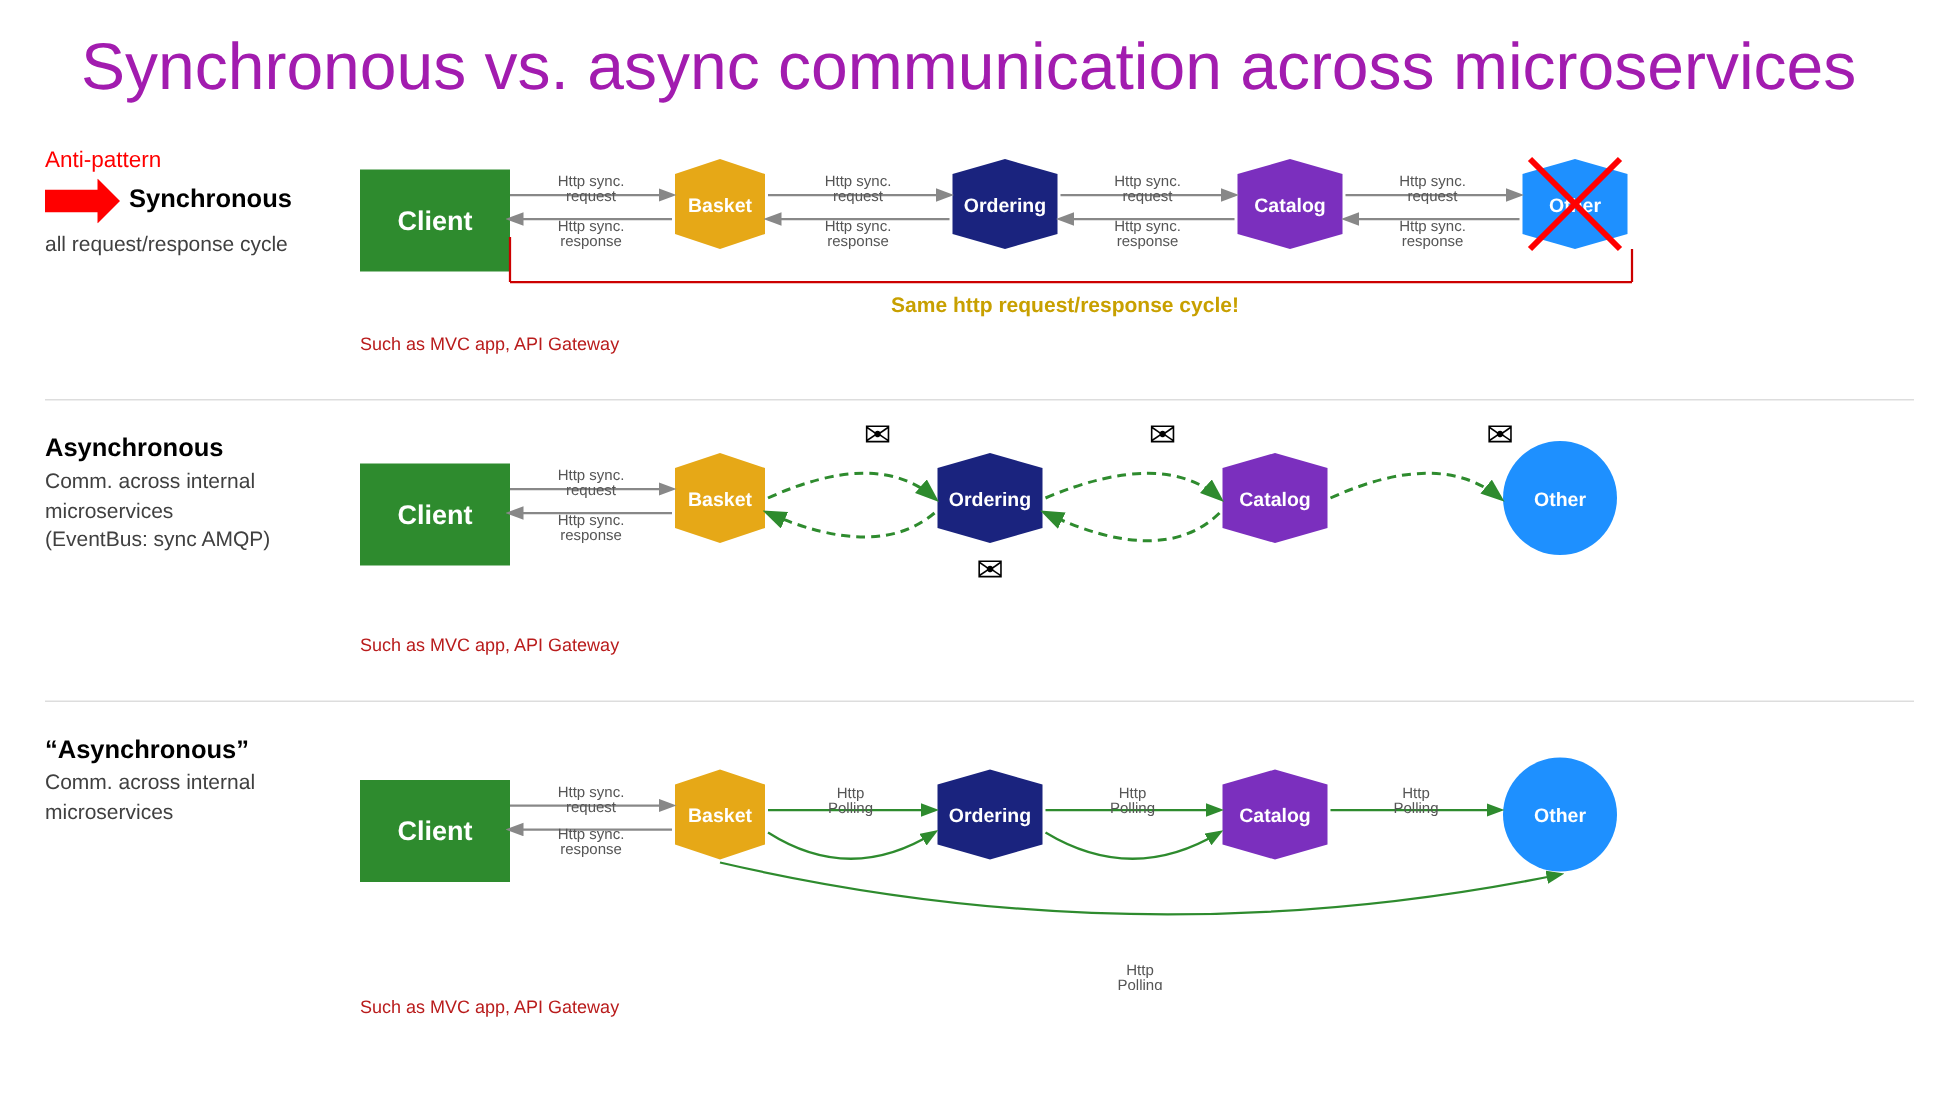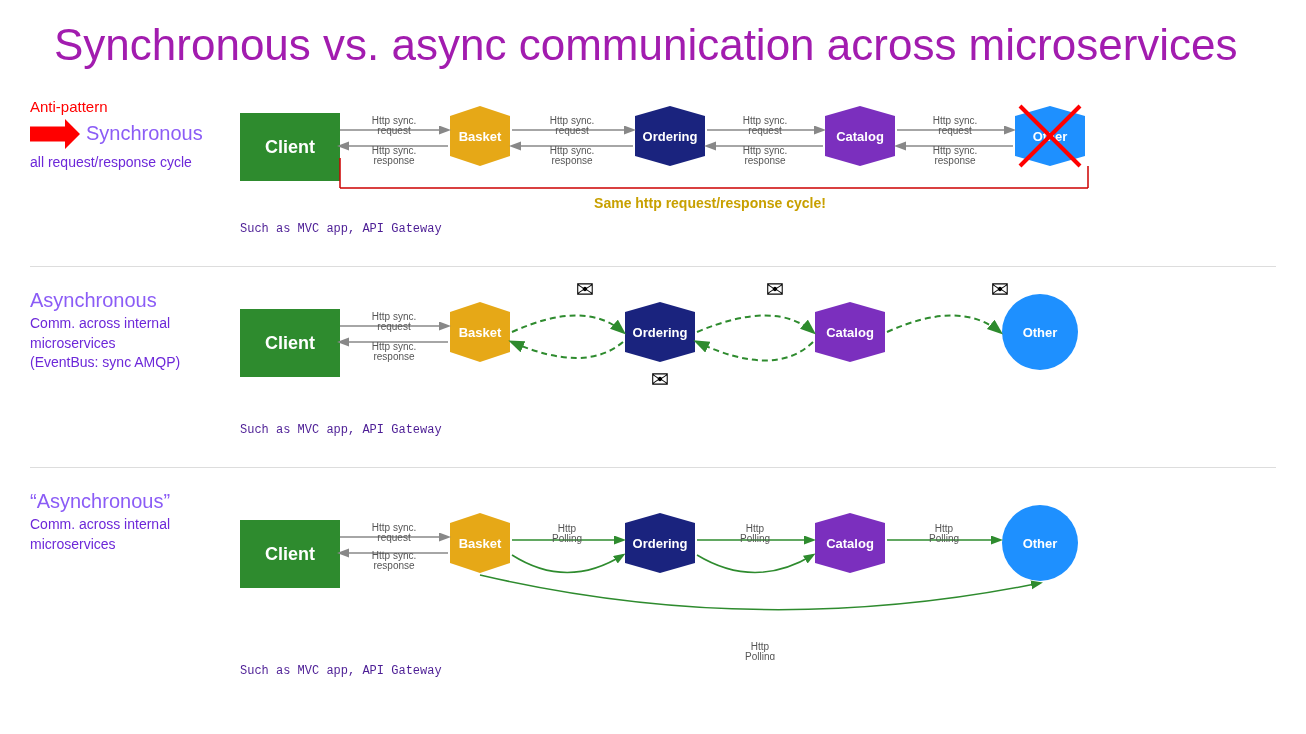--- a/index.html
+++ b/index.html
@@ -34,49 +34,48 @@
     }
 
     .anti-pattern {
       color: red;
       font-weight: normal;
       font-size: 15px;
       margin-bottom: 4px;
     }
 
     .section-title {
-      font-weight: normal;
-      font-size: 20px;
-      color: #8b5cf6;
+      font-weight: bold;
+      font-size: 17px;
+      color: #000000;
       margin-bottom: 2px;
     }
 
     .section-desc {
       font-size: 14px;
-      color: #6d28d9;
+      color: #404040;
       line-height: 1.4;
     }
 
     .bold { font-weight: normal; }
 
     .diagram-area {
       flex: 1;
       position: relative;
     }
 
     
     .diag-svg {
       display: block;
     }
 
     .sub-label {
       font-size: 12px;
-      color: #4c1d95;
+      color: #b91c1c;
       margin-top: 4px;
-      font-family: Liberation Mono, monospace;
     }
 
     .arrow-red {
       display: inline-block;
       width: 50px;
       height: 30px;
       background: red;
       clip-path: polygon(0 25%, 70% 25%, 70% 0%, 100% 50%, 70% 100%, 70% 75%, 0 75%);
       margin-right: 6px;
       vertical-align: middle;

